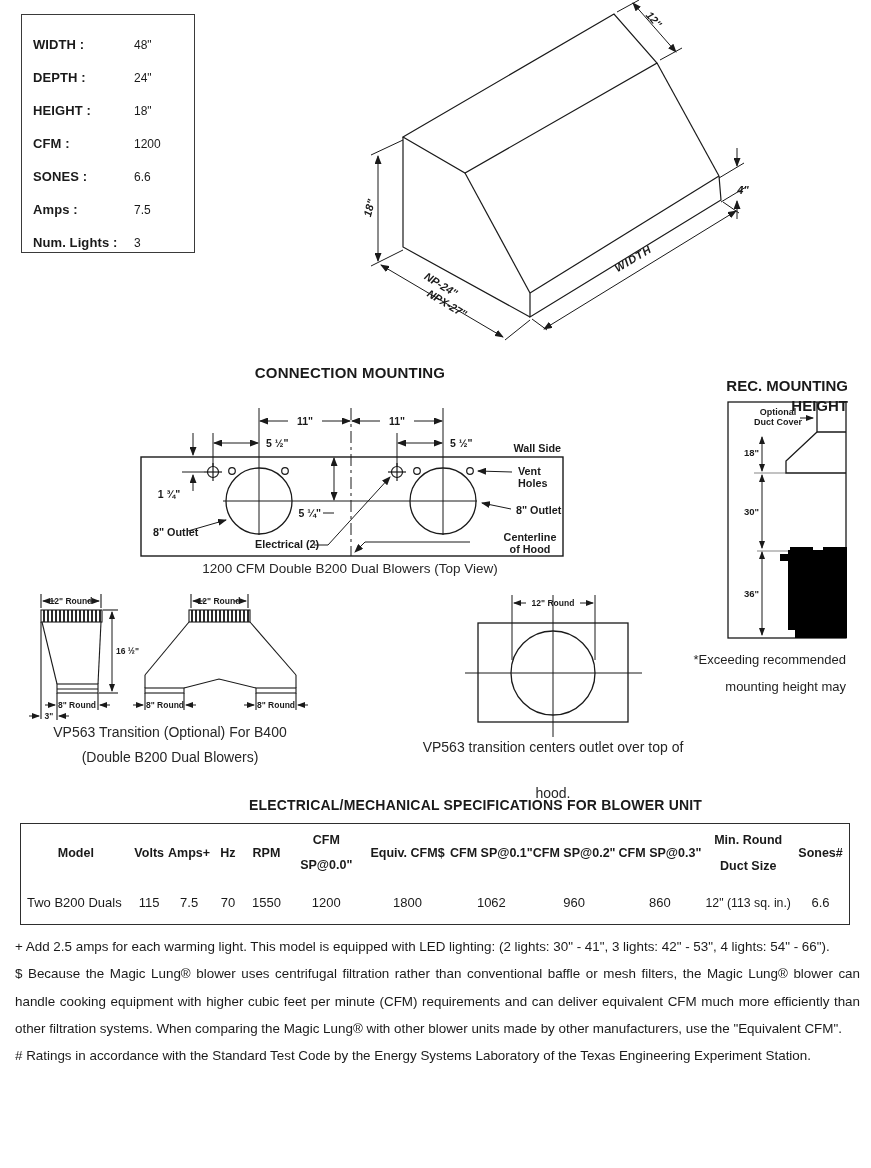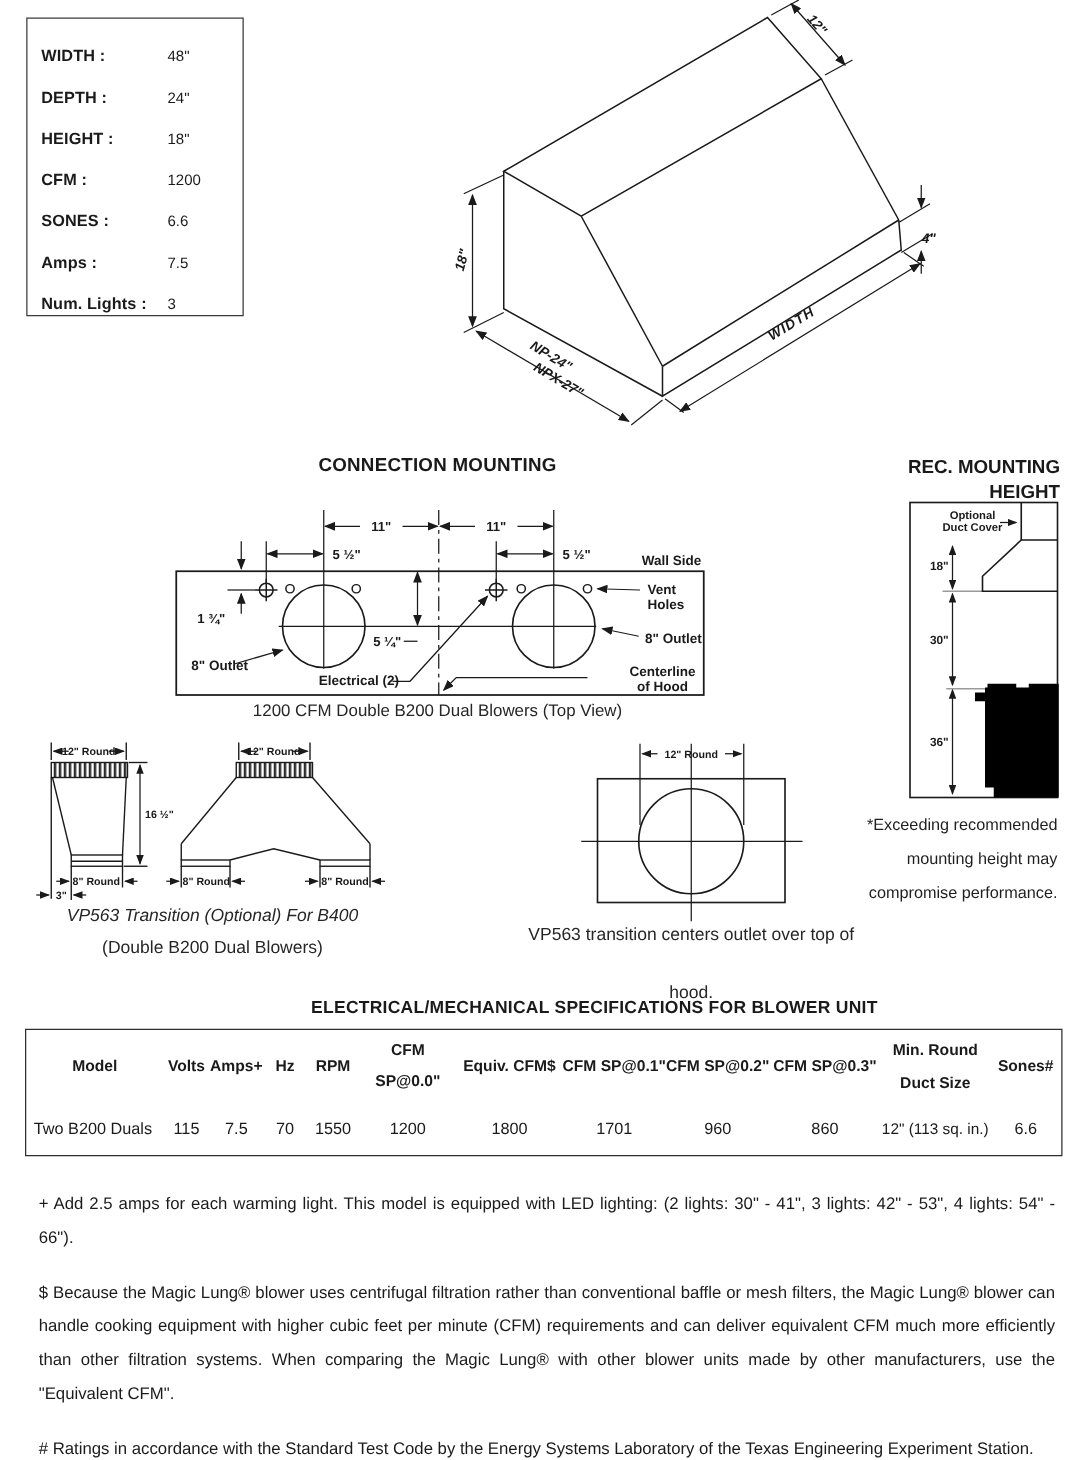--- a/index.html
+++ b/index.html
@@ -8,44 +8,44 @@
   .abs{position:absolute;}
   
   .spec-box{left:21px;top:14px;width:174px;height:239px;border:1.5px solid #3a3a3a;
             display:flex;flex-direction:column;justify-content:space-around;padding:4px 0 4px 11px;box-sizing:border-box;}
   .spec-row{display:flex;align-items:baseline;margin-top:18px;}
   .spec-row .lbl{font-weight:bold;font-size:13px;width:101px;letter-spacing:.1px;}
   .spec-row .val{font-size:12px;}
   
   .conn-title{left:140px;top:364px;width:420px;text-align:center;font-size:15px;font-weight:bold;letter-spacing:.2px;}
   .conn-caption{left:140px;top:561px;width:420px;text-align:center;font-size:13.5px;color:#262626;}
-  .mount-title{top:364px;right:23px;width:200px;text-align:right;font-size:15px;font-weight:bold;line-height:20px;}
+  .mount-title{top:376px;right:23px;width:200px;text-align:right;font-size:15px;font-weight:bold;line-height:20px;}
   .mount-note{top:646px;right:25px;width:220px;text-align:right;font-size:13px;line-height:27px;color:#1f1f1f;}
-  .vp-caption1{left:15px;top:724px;width:310px;text-align:center;font-size:14px;color:#262626;font-style:italic;}
+  .vp-caption1{left:15px;top:724px;width:310px;text-align:center;font-size:14px;color:#262626;}
   .vp-caption2{left:15px;top:749px;width:310px;text-align:center;font-size:14px;color:#262626;}
   .out-caption1{left:420px;top:739px;width:266px;text-align:center;font-size:14px;color:#262626;}
   .out-caption2{left:420px;top:765px;width:266px;text-align:center;font-size:14px;color:#262626;margin-top:20px;}
   .table-title{left:0;top:797px;width:871px;text-align:center;font-size:14px;font-weight:bold;letter-spacing:.2px;padding-left:40px;}
   
   .etable{left:20px;top:823px;width:830px;height:102px;border:1.5px solid #2e2e2e;box-sizing:border-box;
           display:flex;flex-direction:column;}
   .erow{display:flex;width:100%;}
   .erow.head{flex:0 0 58px;font-weight:bold;font-size:12.5px;line-height:25px;}
   .erow.data{flex:0 0 41px;font-size:13px;}
   .ecell{display:flex;align-items:center;justify-content:center;text-align:center;white-space:pre-line;}
   .erow.data .ecell{white-space:nowrap;}
   .c0{width:110px;} .c1{width:37px;} .c2{width:43px;} .c3{width:35px;} .c4{width:42px;}
   .c5{width:78px;} .c6{width:85px;} .c7{width:83px;} .c8{width:83px;} .c9{width:89px;}
   .c10{width:88px;} .c11{width:57px;}
   .erow.data .c0{justify-content:flex-start;padding-left:6px;box-sizing:border-box;}
   .erow.head .c10{white-space:normal;line-height:26px;}
   .erow.data .c10{font-size:12.3px;}
   
   .footnotes{left:15px;top:933px;width:845px;font-size:13.4px;line-height:27.3px;text-align:justify;color:#1b1b1b;}
-  .footnotes p{margin:16px;}
+  .footnotes p{margin:0;}
   
   svg{position:absolute;overflow:visible;}
   svg text{font-family:"Liberation Sans","DejaVu Sans",sans-serif;fill:#1a1a1a;}
   .dimtxt{font-size:10.5px;font-weight:600;}
   .lbltxt{font-size:10.8px;font-weight:600;}
   .tinytxt{font-size:8.5px;font-weight:600;}
   .isotxt{font-size:11px;font-style:italic;font-weight:600;}
 </style>
 </head>
 <body>
@@ -220,21 +220,20 @@
     </g>
     <text x="68" y="17" text-anchor="middle" font-size="9" font-weight="bold">Optional</text>
     <text x="68" y="27" text-anchor="middle" font-size="9" font-weight="bold">Duct Cover</text>
     <text x="49" y="58" text-anchor="end" font-size="9.5" font-weight="bold">18"</text>
     <text x="49" y="117" text-anchor="end" font-size="9.5" font-weight="bold">30"</text>
     <text x="49" y="199" text-anchor="end" font-size="9.5" font-weight="bold">36"</text>
   </svg>
   <div class="abs mount-note">
     <div>*Exceeding recommended</div>
     <div>mounting height may</div>
-    <div>compromise performance.</div>
   </div>
 
   <svg style="left:15px;top:588px" width="310" height="140" viewBox="0 0 310 140">
     <defs>
       <marker id="arrD" orient="auto-start-reverse" markerWidth="8" markerHeight="6" refX="7" refY="3">
         <path d="M0,0 L8,3 L0,6 Z" fill="#1a1a1a"></path>
       </marker>
       <pattern id="hatch" width="4" height="14" patternUnits="userSpaceOnUse">
         <rect width="4" height="14" fill="#fff"></rect>
         <rect width="2" height="14" fill="#2a2a2a"></rect>
@@ -329,21 +328,21 @@
       <div class="ecell c11">Sones#</div>
     </div>
     <div class="erow data">
       <div class="ecell c0">Two B200 Duals</div>
       <div class="ecell c1">115</div>
       <div class="ecell c2">7.5</div>
       <div class="ecell c3">70</div>
       <div class="ecell c4">1550</div>
       <div class="ecell c5">1200</div>
       <div class="ecell c6">1800</div>
-      <div class="ecell c7">1701</div>
+      <div class="ecell c7">1062</div>
       <div class="ecell c8">960</div>
       <div class="ecell c9">860</div>
       <div class="ecell c10">12" (113 sq. in.)</div>
       <div class="ecell c11">6.6</div>
     </div>
   </div>
 
   <div class="abs footnotes">
     <p>+ Add 2.5 amps for each warming light. This model is equipped with LED lighting: (2 lights: 30" - 41", 3 lights: 42" - 53", 4 lights: 54" - 66").</p>
     <p>$ Because the Magic Lung® blower uses centrifugal filtration rather than conventional baffle or mesh filters, the Magic Lung® blower can handle cooking equipment with higher cubic feet per minute (CFM) requirements and can deliver equivalent CFM much more efficiently than other filtration systems. When comparing the Magic Lung® with other blower units made by other manufacturers, use the "Equivalent CFM".</p>

